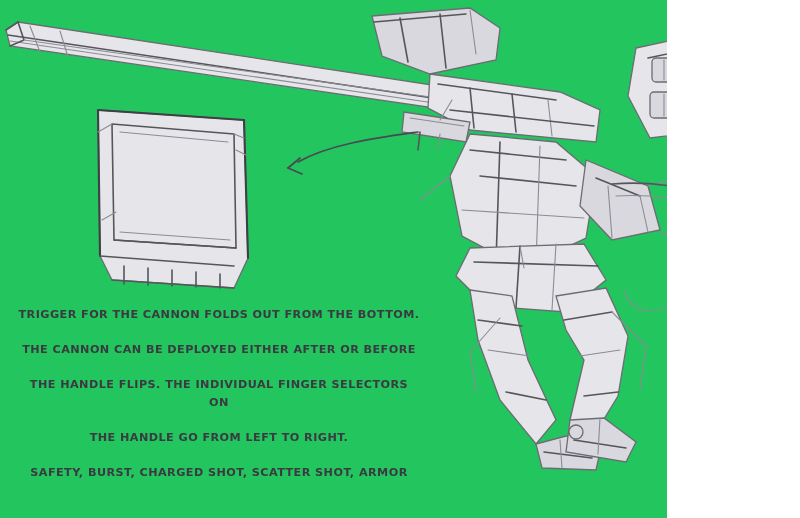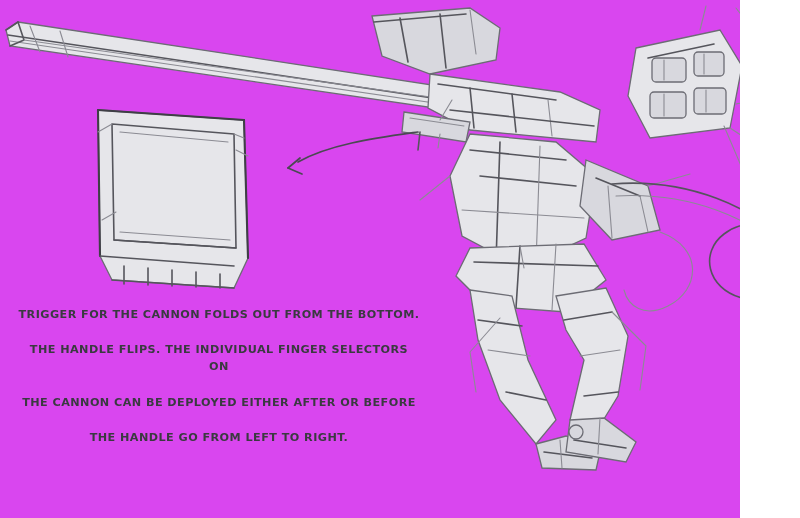--- a/index.html
+++ b/index.html
@@ -5,23 +5,23 @@
   html, body {
     margin: 0;
     padding: 0;
     background: #ffffff;
   }
   body {
     font-family: "DejaVu Sans", sans-serif;
   }
   #sheet {
     position: relative;
-    width: 740px;
+    width: 667px;
     height: 518px;
-    background: #d946ef;
+    background: #22c55e;
     overflow: hidden;
   }
   #artwork {
     position: absolute;
     left: 0;
     top: 0;
     width: 800px;
     height: 518px;
   }
   #annotation {
@@ -194,23 +194,24 @@
     <g>
       <path class="ln-l" d="M452 100 L440 120"></path>
       <path class="ln-l" d="M770 20 L796 48"></path>
       <path class="ln-l" d="M736 8 L758 36"></path>
       <path class="ln-l" d="M450 176 L420 200"></path>
     </g>
   </svg>
 
   <div id="annotation">
     <span class="annot-line">TRIGGER FOR THE CANNON FOLDS OUT FROM THE BOTTOM.</span>
+    <span class="annot-line">THE CANNON CAN BE DEPLOYED EITHER AFTER OR BEFORE</span>
     <span class="annot-line">THE HANDLE FLIPS. THE INDIVIDUAL FINGER SELECTORS ON</span>
-    <span class="annot-line">THE CANNON CAN BE DEPLOYED EITHER AFTER OR BEFORE</span>
     <span class="annot-line">THE HANDLE GO FROM LEFT TO RIGHT.</span>
+    <span class="annot-line">SAFETY, BURST, CHARGED SHOT, SCATTER SHOT, ARMOR</span>
     
     
     
     
     
   </div>
 
 </div>
 
 </body></html>

